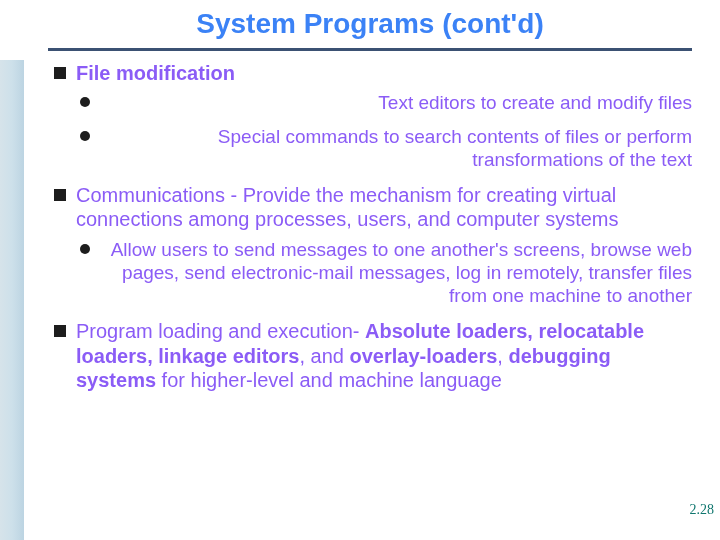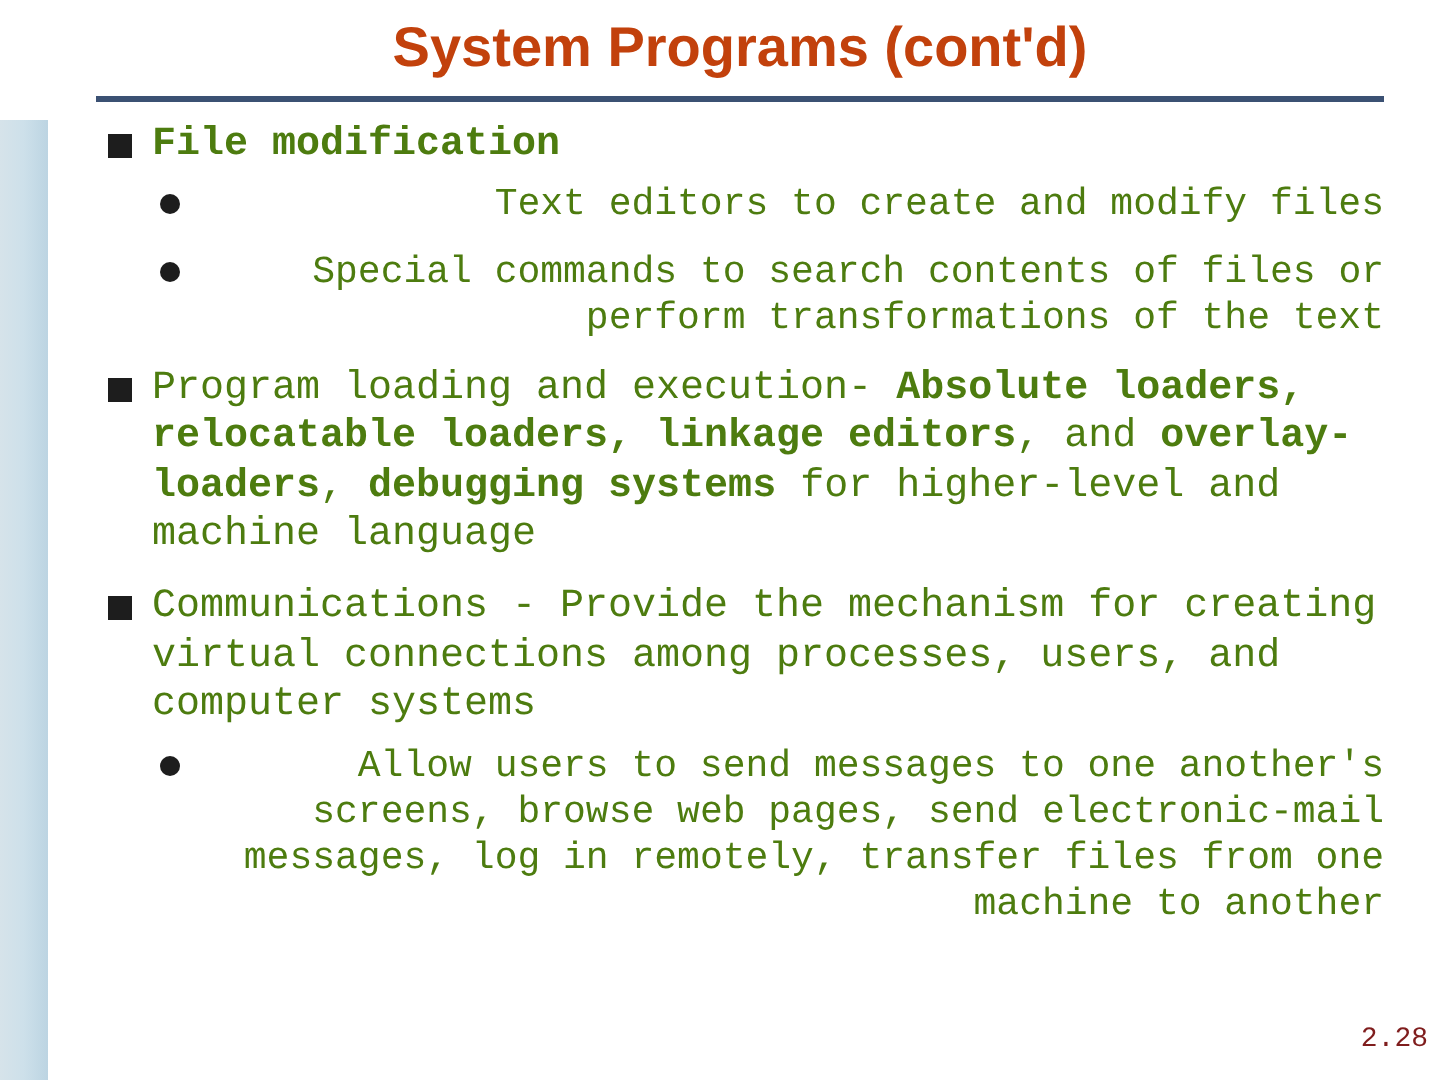--- a/index.html
+++ b/index.html
@@ -20,43 +20,42 @@
     left: 24px; right: 0; top: 0; bottom: 0;
     padding: 8px 28px 10px 24px;
     color: #000;
   }
   .title-wrap { text-align: center; margin-bottom: 4px; }
   h1.title {
     display: inline-block;
     font-family: "Candara", "Trebuchet MS", "Segoe UI", sans-serif;
     font-weight: 700;
     font-size: 28px;
-    color: #c2410c;
+    color: #3b82f6;
     padding-bottom: 4px;
   }
   .rule {
     border: 0;
     border-top: 3px solid #3b5173;
     width: 100%;
     margin: 0 0 10px 0;
   }
   ul.lvl1 {
     list-style: none;
     padding-left: 0;
     font-family: "Candara","Segoe UI","Trebuchet MS",sans-serif;
   }
   ul.lvl1 > li {
     position: relative;
     padding-left: 28px;
     margin-bottom: 12px;
     font-size: 20px;
     line-height: 1.22;
     font-weight: 400;
-    color: #4d7c0f;
-    font-family: Liberation Mono, monospace;
+    color: #8b5cf6;
   }
   ul.lvl1 > li::before {
     content: "";
     position: absolute;
     left: 6px; top: 6px;
     width: 12px; height: 12px;
     background: #1d1d1d;
   }
   ul.lvl2 {
     list-style: none;
@@ -75,24 +74,24 @@
     content: "";
     position: absolute;
     left: 4px; top: 6px;
     width: 10px; height: 10px;
     background: #1d1d1d;
     border-radius: 50%;
   }
   .b { font-weight: 700; }
   .pagenum {
     position: absolute;
-    right: 6px; bottom: 12px;
+    right: 6px; bottom: 22px;
     font-size: 14px;
-    color: #7f1d1d;
-    font-family: Liberation Mono, monospace;
+    color: #0f766e;
+    font-family: Liberation Serif, serif;
   }
 </style>
 </head>
 <body>
 
 <div class="leftbar"></div>
 
 <div class="slide">
 
   <div class="title-wrap">
@@ -105,27 +104,27 @@
     <li>
       <span class="b">File modification</span>
       <ul class="lvl2">
         <li>Text editors to create and modify files</li>
         <li>Special commands to search contents of files or perform transformations of the text</li>
       </ul>
     </li>
 
 
     <li>
-      <span>Program loading and execution- </span><span class="b">Absolute loaders, relocatable loaders, linkage editors</span><span>, and </span><span class="b">overlay-loaders</span><span>, </span><span class="b">debugging systems</span><span> for higher-level and machine language</span>
-    </li>
-
-    <li>
       <span>Communications - Provide the mechanism for creating virtual connections among processes, users, and computer systems</span>
       <ul class="lvl2">
         <li>Allow users to send messages to one another's screens, browse web pages, send electronic-mail messages, log in remotely, transfer files from one machine to another</li>
       </ul>
+    </li>
+
+    <li>
+      <span>Program loading and execution- </span><span class="b">Absolute loaders, relocatable loaders, linkage editors</span><span>, and </span><span class="b">overlay-loaders</span><span>, </span><span class="b">debugging systems</span><span> for higher-level and machine language</span>
     </li>
 
   </ul>
 
 </div>
 
 <div class="pagenum">2.28</div>
 
 </body></html>

